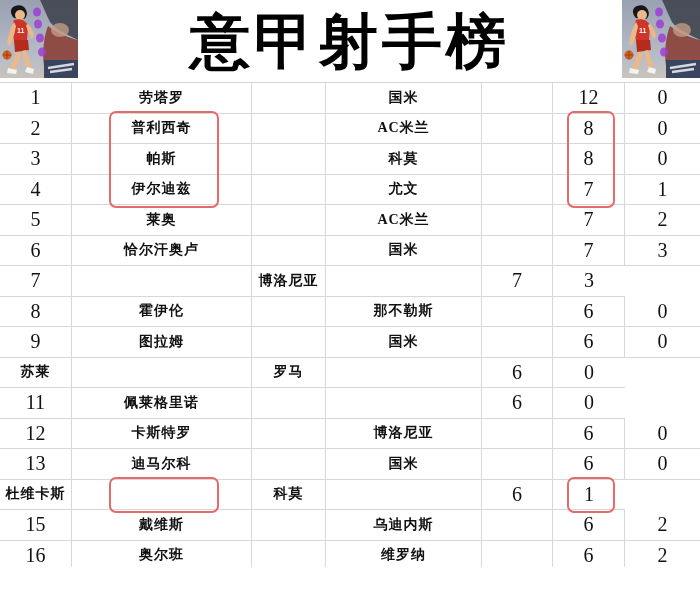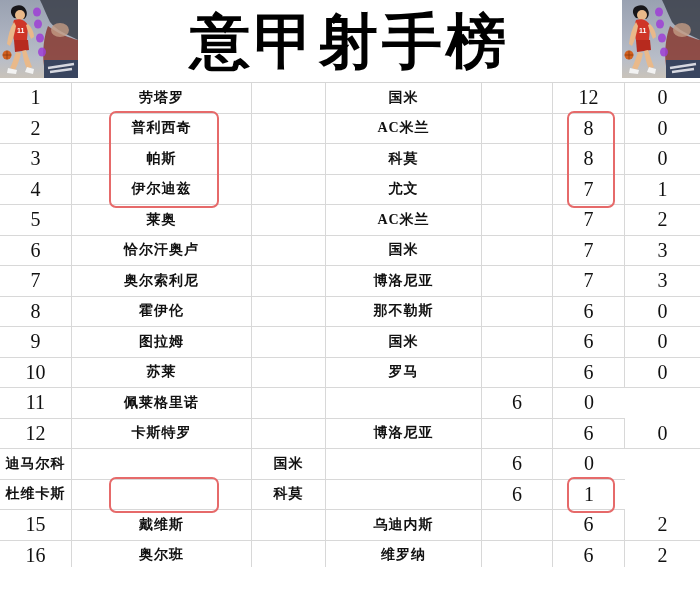--- a/index.html
+++ b/index.html
@@ -210,21 +210,20 @@
     <div class="cell cjk cell-player">恰尔汗奥卢</div>
     <div class="cell"></div>
     <div class="cell cjk cell-team">国米</div>
     <div class="cell"></div>
     <div class="cell num cell-goals">7</div>
     <div class="cell num cell-penalties">3</div>
   </div>
 
   <div class="row body">
     <div class="cell num cell-rank">7</div>
-    <div class="cell cjk cell-player">奥尔索利尼</div>
     <div class="cell"></div>
     <div class="cell cjk cell-team">博洛尼亚</div>
     <div class="cell"></div>
     <div class="cell num cell-goals">7</div>
     <div class="cell num cell-penalties">3</div>
   </div>
 
   <div class="row body">
     <div class="cell num cell-rank">8</div>
     <div class="cell cjk cell-player">霍伊伦</div>
@@ -239,21 +238,20 @@
     <div class="cell num cell-rank">9</div>
     <div class="cell cjk cell-player">图拉姆</div>
     <div class="cell"></div>
     <div class="cell cjk cell-team">国米</div>
     <div class="cell"></div>
     <div class="cell num cell-goals">6</div>
     <div class="cell num cell-penalties">0</div>
   </div>
 
   <div class="row body">
-    <div class="cell num cell-rank">10</div>
     <div class="cell cjk cell-player">苏莱</div>
     <div class="cell"></div>
     <div class="cell cjk cell-team">罗马</div>
     <div class="cell"></div>
     <div class="cell num cell-goals">6</div>
     <div class="cell num cell-penalties">0</div>
   </div>
 
   <div class="row body">
     <div class="cell num cell-rank">11</div>
@@ -268,20 +266,21 @@
     <div class="cell num cell-rank">12</div>
     <div class="cell cjk cell-player">卡斯特罗</div>
     <div class="cell"></div>
     <div class="cell cjk cell-team">博洛尼亚</div>
     <div class="cell"></div>
     <div class="cell num cell-goals">6</div>
     <div class="cell num cell-penalties">0</div>
   </div>
 
   <div class="row body">
+    <div class="cell num cell-rank">13</div>
     <div class="cell cjk cell-player">迪马尔科</div>
     <div class="cell"></div>
     <div class="cell cjk cell-team">国米</div>
     <div class="cell"></div>
     <div class="cell num cell-goals">6</div>
     <div class="cell num cell-penalties">0</div>
   </div>
 
   <div class="row body">
     <div class="cell cjk cell-player">杜维卡斯</div>

